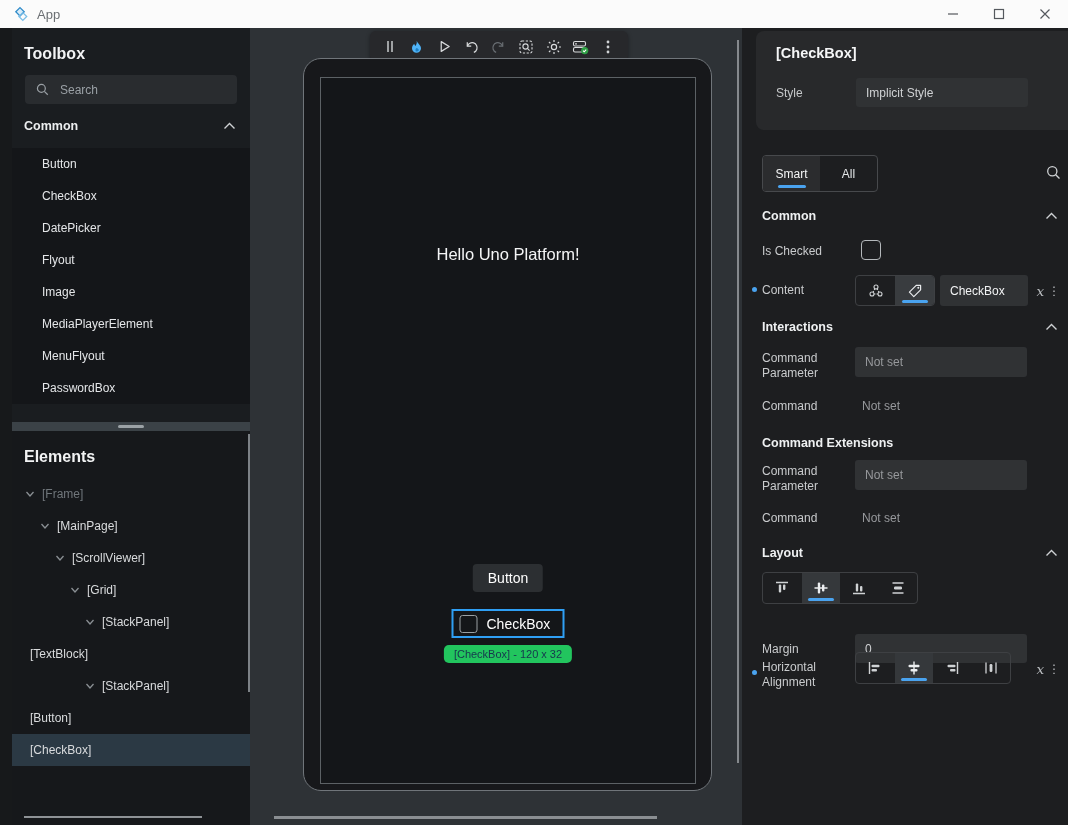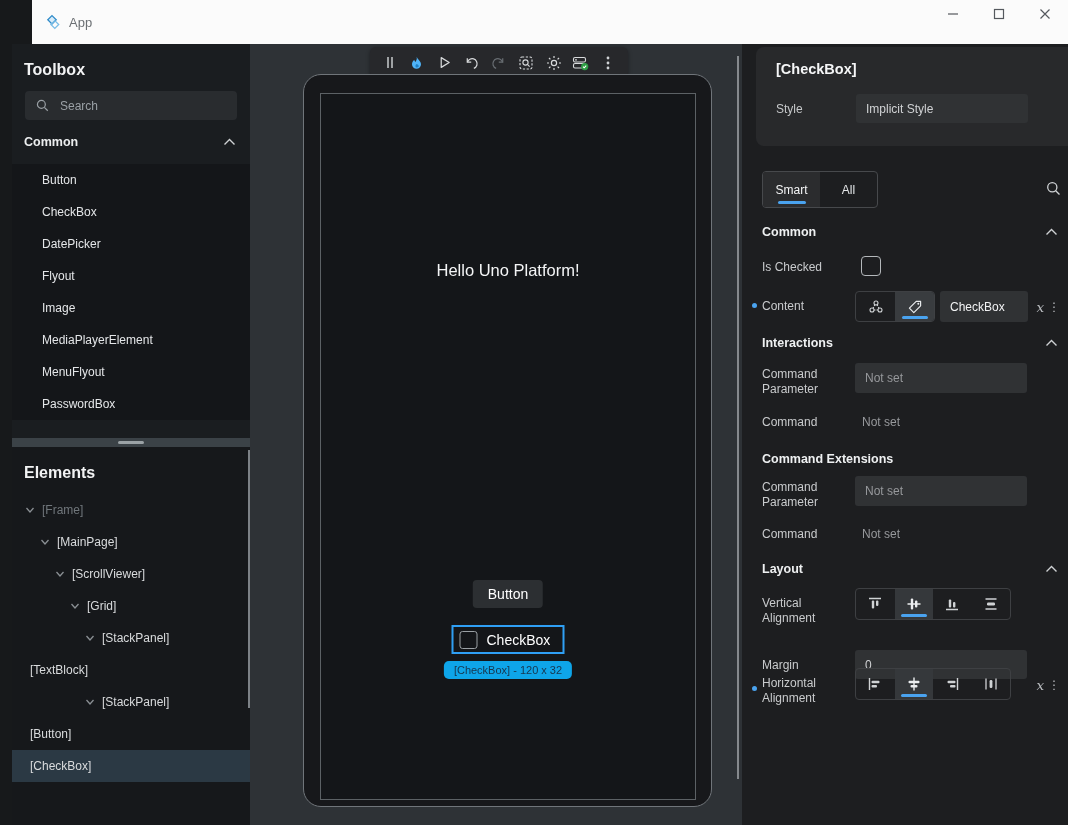--- a/index.html
+++ b/index.html
@@ -1,21 +1,21 @@
 <!DOCTYPE html>
 <html><head>
 <meta charset="utf-8">
 <style>
   * { margin:0; padding:0; box-sizing:border-box; }
   html,body { width:1068px; height:825px; overflow:hidden; background:#17191b;
     font-family:"Liberation Sans", sans-serif; -webkit-font-smoothing:antialiased; }
 
   
-  .titlebar { height:44px; background:#fbfbfb; display:flex; align-items:center;
-    padding-left:12px; position:relative;margin-left:32px; }
+  .titlebar { height:28px; background:#fbfbfb; display:flex; align-items:center;
+    padding-left:12px; position:relative; }
   .titlebar .appname { color:#6b6f73; font-size:13px; margin-left:8px; }
   .winbtns { position:absolute; right:0; top:0; height:28px; display:flex; }
   .winbtn { width:46px; height:28px; display:flex; align-items:center; justify-content:center;
     color:#55595e; }
 
   
   .app { display:flex; height:797px; }
 
   
   .sidebar { width:238px; background:#17191c; display:flex; flex-direction:column; position:relative;margin-left:12px; }
@@ -62,21 +62,21 @@
     color:#f4f5f6; font-size:16.5px; font-weight:500; }
   .cv-button { position:absolute; top:486px; left:50%; transform:translateX(-50%);
     background:#2c2f32; color:#fff; font-size:14px; border:none; border-radius:4px;
     padding:6px 15px; font-family:inherit; }
   .cv-check-sel { position:absolute; top:531px; left:50%; transform:translateX(-50%);
     width:113px; height:29px; border:2px solid #2f9ff4; display:flex; align-items:center;
     padding-left:6px; gap:9px; }
   .cv-checkbox { width:18px; height:18px; border:1.5px solid #9aa0a4; border-radius:3px; background:transparent; }
   .cv-check-lbl { color:#fff; font-size:14px; }
   .sel-tip { position:absolute; top:567px; left:50%; transform:translateX(-50%);
-    background:#0ea5e9; color:#17364e; font-size:11px; height:18px; line-height:18px;
+    background:#22c55e; color:#17364e; font-size:11px; height:18px; line-height:18px;
     border-radius:5px; padding:0 10px; white-space:nowrap; }
   .cv-hscroll { position:absolute; left:24px; bottom:6px; width:383px; height:3px; background:#8a8e92; }
   .cv-vscroll { position:absolute; left:487px; top:12px; width:2px; height:723px; background:#85898d; }
 
   
   .props { width:326px; background:#1d1e20; position:relative; }
   .hdr-card { position:absolute; left:14px; right:0; top:3px; height:99px;
     background:#28292b; border-radius:8px 0 0 8px; padding:14px 20px; }
   .hdr-title { color:#f5f6f7; font-size:14.5px; font-weight:bold; }
   .style-row { display:flex; align-items:center; margin-top:17px; }
@@ -445,21 +445,20 @@
     <div class="prow phead" style="top:518px;text-align:center;">
       <span class="t">Layout</span>
       <span style="margin-right:4px;">
         <svg width="13" height="8" viewBox="0 0 13 8">
             <polyline points="1.5,6.5 6.5,1.5 11.5,6.5" fill="none" stroke="#cfd2d4" stroke-width="1.4"></polyline>
           </svg>
       </span>
     </div>
 
     <div class="prow" style="top:544px;">
-      <span class="plab">Vertical Alignment</span>
       <div class="align-group">
         <div class="abtn">
           <svg width="16" height="16" viewBox="0 0 16 16">
               <line x1="2" y1="2.5" x2="14" y2="2.5" stroke="#cfd2d4" stroke-width="1.4"></line>
               <rect x="4.8" y="4.5" width="2.4" height="8" rx="1" fill="#cfd2d4"></rect>
               <rect x="9" y="4.5" width="2.4" height="5.5" rx="1" fill="#cfd2d4"></rect>
             </svg>
         </div>
         <div class="abtn active">
           <svg width="16" height="16" viewBox="0 0 16 16">

